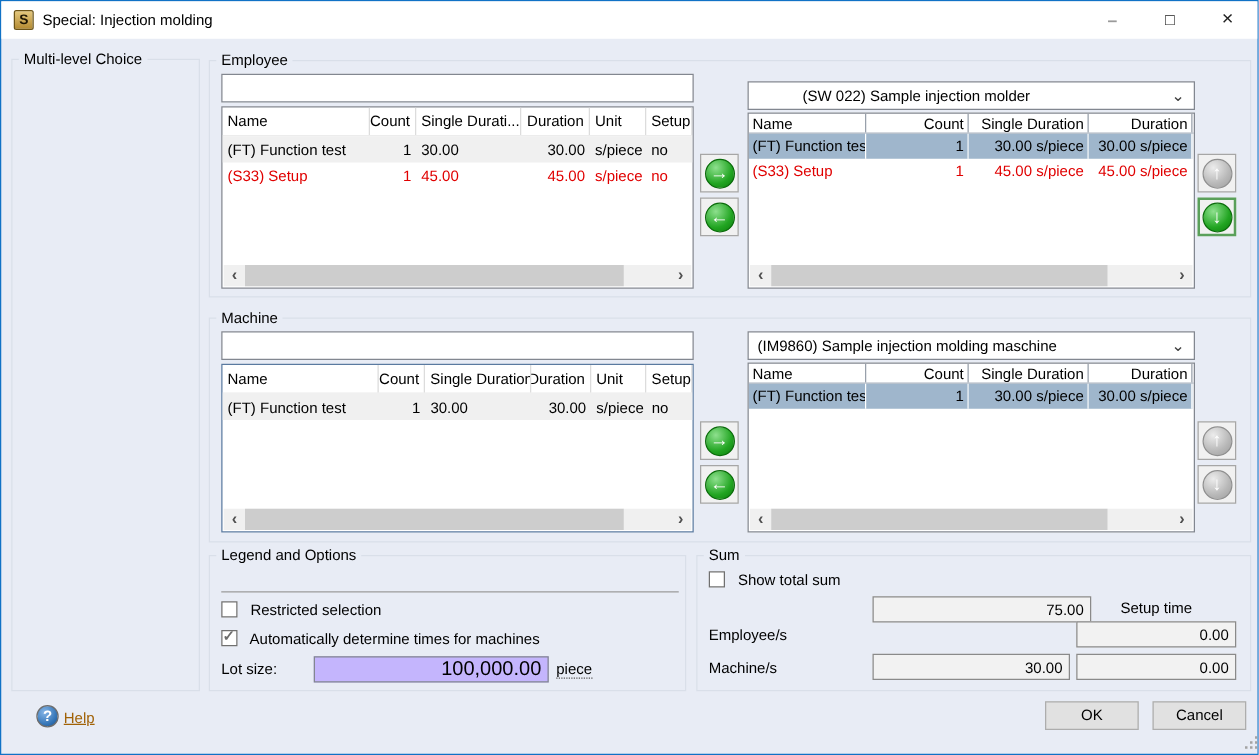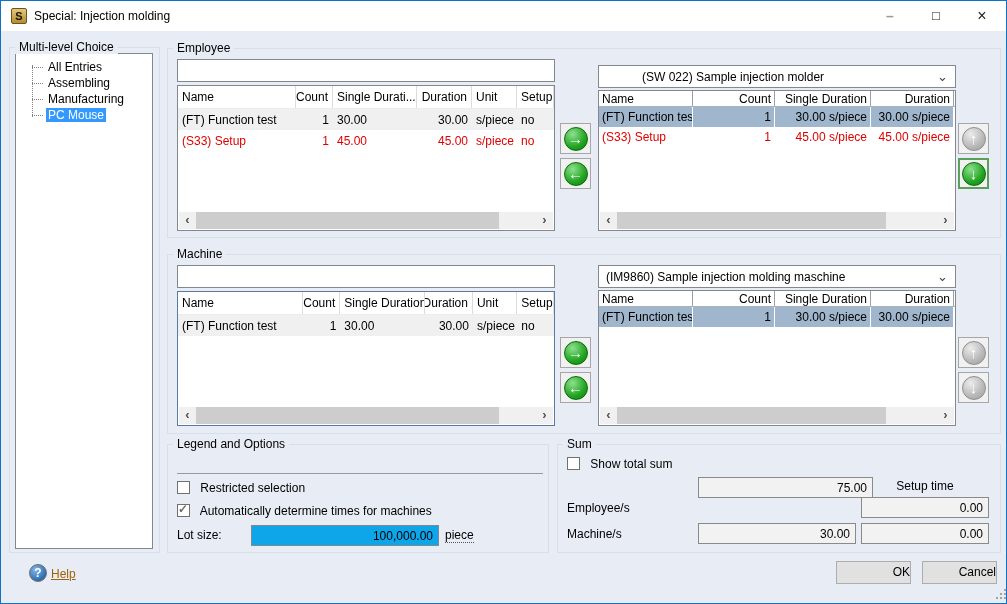--- a/index.html
+++ b/index.html
@@ -72,59 +72,50 @@
   .circle.gray  { background:radial-gradient(circle at 35% 28%, #ececec, #b8b8b8 60%, #9d9d9d); border:1px solid #8f8f8f; }
 
   
   .legend-line { position:absolute; left:178px; top:455px; font-weight:bold; }
   .legend-line span { margin-right:14px; }
   .divider { position:absolute; height:1px; background:#9b9b9b; }
   .cb { position:relative; display:inline-block; width:13px; height:13px; background:#fff; border:1px solid #707070; vertical-align:-2px; }
   .cb .mark { position:absolute; left:0px; top:-3px; font-size:12px; font-weight:bold; color:#6c6c6c; }
   .cb-row { position:absolute; white-space:nowrap; }
   .cb-row .cb { margin-right:7px; }
-  .num-input { position:absolute; height:21px; border:1px solid #828790; background:#0ea5e9; text-align:right; padding:0 5px; font-family:"Liberation Sans",sans-serif; font-size:12px; }
+  .num-input { position:absolute; height:21px; border:1px solid #828790; background:#c4b5fd; text-align:right; padding:0 5px; font-family:"Liberation Sans",sans-serif; font-size:16px; }
   .unit-label { position:absolute; border-bottom:1px dotted #555; }
 
   
   .sum-col-head { position:absolute; text-align:center; }
   .ro-input { position:absolute; height:21px; border:1px solid #8a8a8a; background:#f2f2f2; text-align:right; padding:0 5px; font-family:"Liberation Sans",sans-serif; font-size:12px; }
   .sum-row-label { position:absolute; }
 
   
   .help-ic { position:absolute; left:28px; top:563px; width:18px; height:18px; border-radius:50%; background:radial-gradient(circle at 35% 30%, #86b6e8, #3273b5 65%, #1c4f85); border:1px solid #6e6e6e; color:#fff; font-weight:bold; font-size:12px; display:flex; align-items:center; justify-content:center; }
   .help-link { position:absolute; left:50px; top:566px; color:#a16207; text-decoration:underline; }
-  .pbtn { position:absolute; top:560px; width:75px; height:23px; background:#e1e1e1; border:1px solid #adadad; text-align:right; line-height:21px; }
+  .pbtn { position:absolute; top:560px; width:75px; height:23px; background:#e1e1e1; border:1px solid #adadad; text-align:center; line-height:21px; }
   .grip { position:absolute; right:4px; bottom:4px; width:10px; height:10px; }
   .grip::after { content:""; position:absolute; right:0; bottom:0; width:2px; height:2px; background:#a3a3a3; box-shadow:-4px 4px 0 #a3a3a3, 0 4px 0 #a3a3a3, 4px 4px 0 #a3a3a3, 4px 0 0 #a3a3a3, 4px -4px 0 #a3a3a3, 0 0 0 #a3a3a3; transform:translate(-0px,-4px); }
 </style>
 </head>
 <body>
 
 <div class="window">
 
   <div class="titlebar">
     <div class="app-icon">S</div>
     <div class="title-text">Special: Injection molding</div>
     <div class="cap-btn cap-min">–</div>
     <div class="cap-btn cap-max">□</div>
     <div class="cap-btn cap-close">×</div>
   </div>
 
   <div class="grp" style="left:8px; top:46px; width:151px; height:506px;"></div>
   <div class="grp-label" style="left:14px; top:39px;">Multi-level Choice</div>
-  <div class="listbox">
-    <div class="tree">
-      <div class="tree-guide"></div>
-      <div class="titem"><span class="tlabel">All Entries</span></div>
-      <div class="titem"><span class="tlabel">Assembling</span></div>
-      <div class="titem"><span class="tlabel">Manufacturing</span></div>
-      <div class="titem sel"><span class="tlabel">PC Mouse</span></div>
-    </div>
-  </div>
 
   <div class="grp" style="left:166px; top:47px; width:834px; height:190px;"></div>
   <div class="grp-label" style="left:172px; top:40px;">Employee</div>
 
   <input class="filter" style="left: 176px; top: 58px;" value="">
 
   <div class="tbl" style="left:176px; top:84px; width:378px; height:146px;">
     <div class="lt-head">
       <div class="hc w1">Name</div>
       <div class="hc w2">Count</div>

